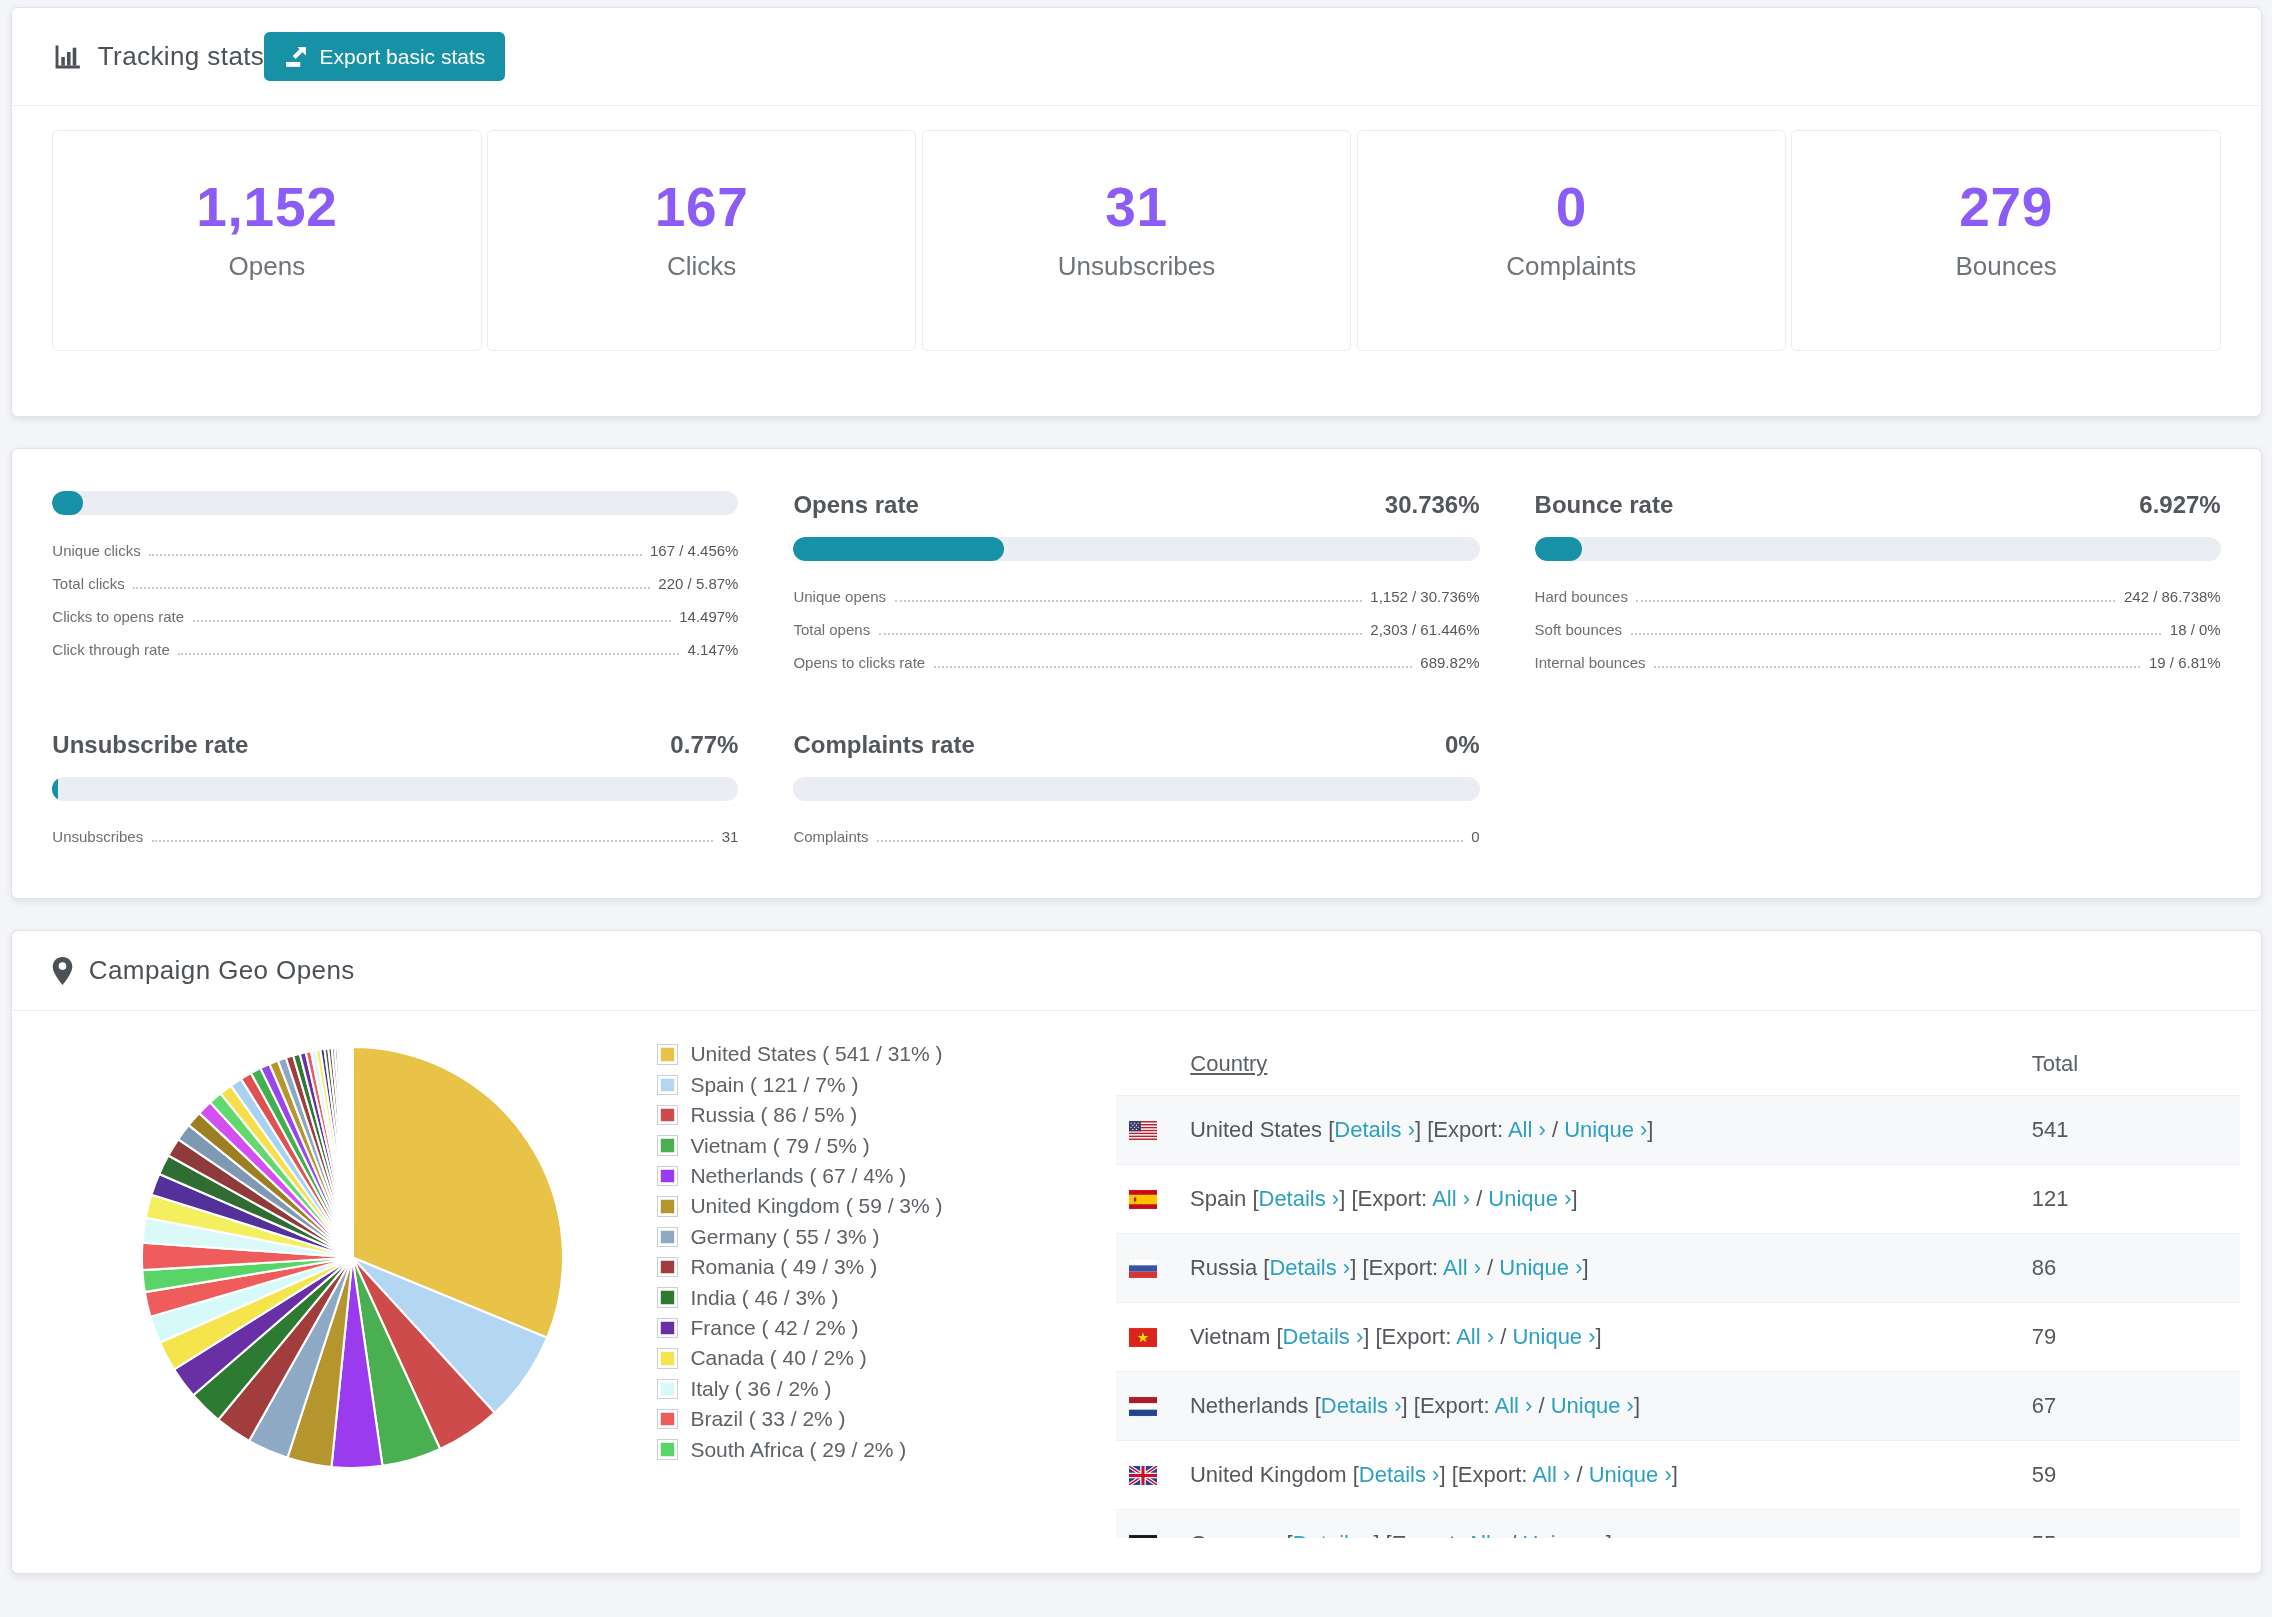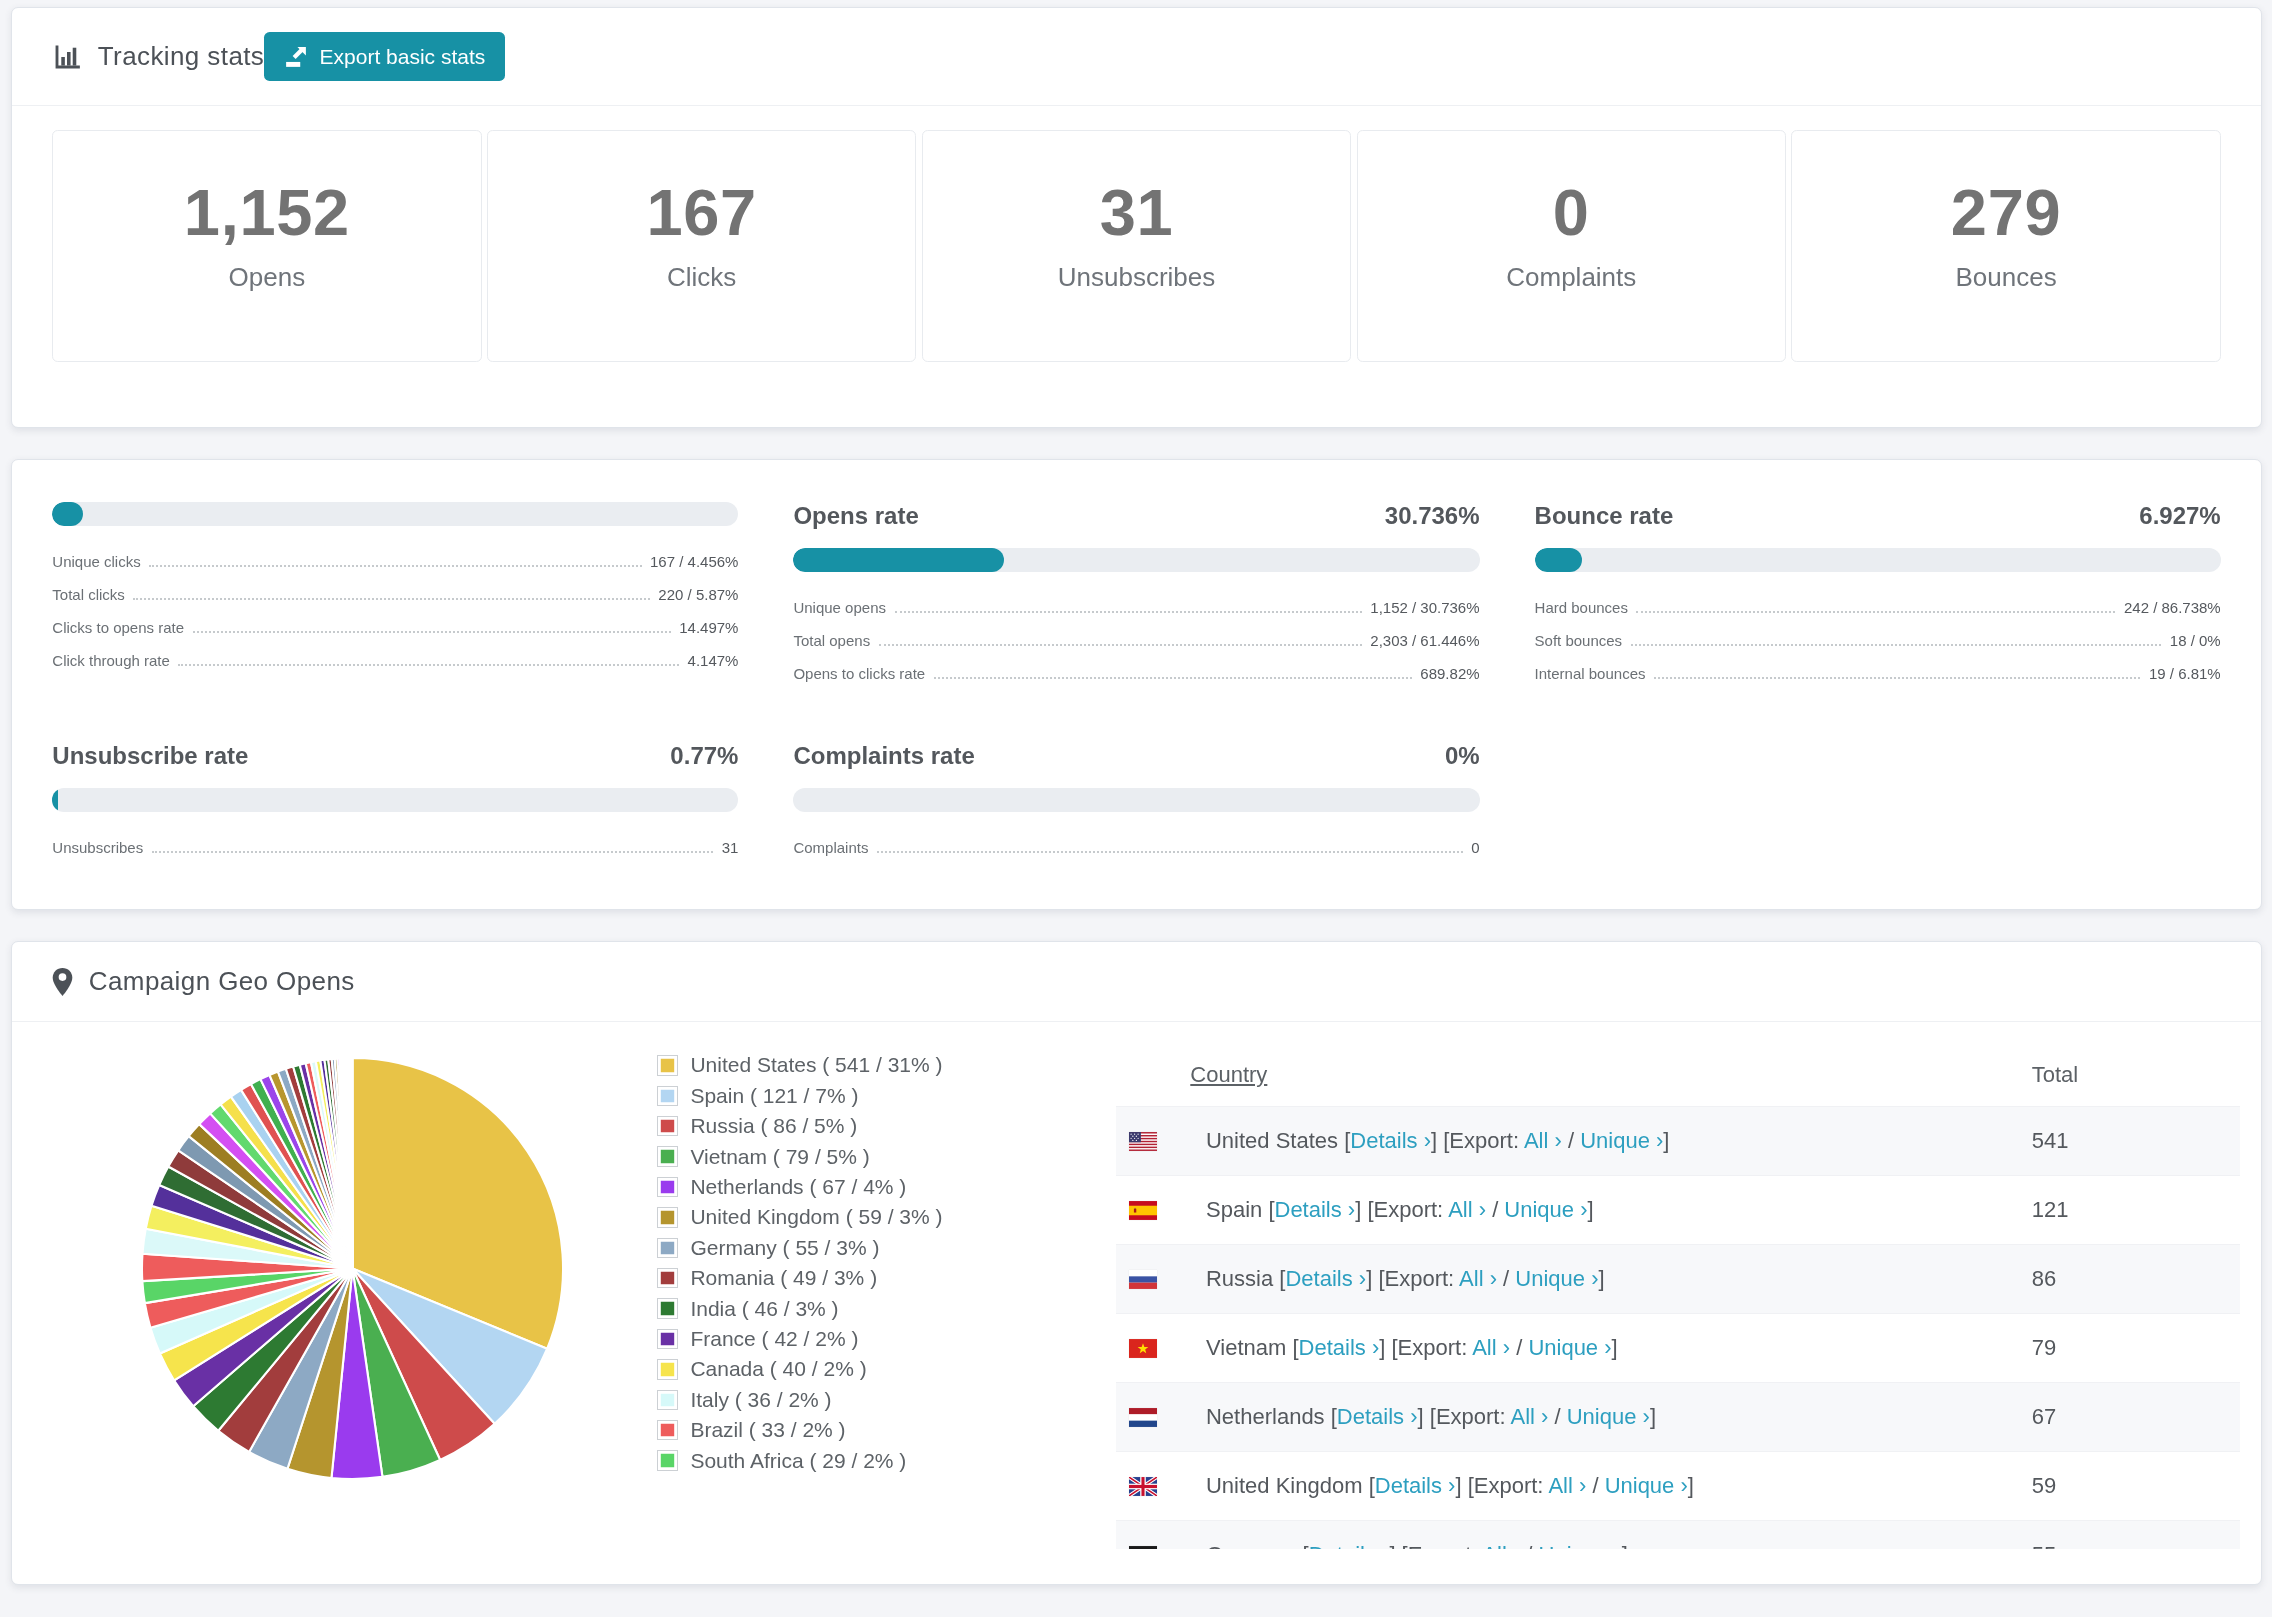--- a/index.html
+++ b/index.html
@@ -26,21 +26,21 @@
   .btn-export{
     display:flex;align-items:center;gap:11.3px;border:none;cursor:pointer;
     background:#1791a5;color:#fff;font-size:21px;padding:12.7px 20px;border-radius:5.6px;
     font-family:"Liberation Sans",sans-serif;
   }
   .stats-strip{display:flex;gap:5.6px;padding:24px 40px 65px;}
   .stat-box{
     flex:1;border:1.4px solid #e8ebef;border-radius:5.6px;text-align:center;
     padding:44px 0 68px;background:#fff;
   }
-  .stat-value{font-size:65px;font-weight:700;color:#737373;letter-spacing:0.7px;}
+  .stat-value{font-size:55px;font-weight:700;color:#8b5cf6;letter-spacing:0.7px;}
   .stat-label{font-size:26px;color:#6f747a;margin-top:11.3px;}
 
   
   #card-rates{margin-bottom:31px;padding:42px 40px 44px;}
   .rates-grid{display:grid;grid-template-columns:1fr 1fr 1fr;column-gap:55px;row-gap:51px;}
   .rate-head{display:flex;justify-content:space-between;align-items:baseline;margin-bottom:18.4px;}
   .rate-title{font-size:24px;font-weight:700;color:#53575c;}
   .rate-value{font-size:24px;font-weight:700;color:#53575c;}
   .bar{height:24px;background:#eaedf1;border-radius:12px;position:relative;overflow:hidden;}
   .fill{position:absolute;left:0;top:0;bottom:0;background:#1791a5;border-radius:12px;min-width:0;}
@@ -67,21 +67,21 @@
   .th-country{flex:1;text-decoration:underline;}
   .th-total{width:180px;flex:none;}
   .tbody{height:443px;overflow:hidden;}
   .trow{
     display:flex;align-items:center;height:68px;padding:0 28px 0 12.7px;
     font-size:22px;color:#54585d;border-top:0.7px solid #f0f1f4;
   }
   .trow.odd{background:#f7f8fa;}
   .flag{width:28px;flex:none;margin-right:33px;}
   .flag svg{display:block;box-shadow:0 0 0.7px rgba(0,0,0,.25);}
-  .row-main{flex:1;white-space:nowrap;overflow:hidden;margin-left:16px;}
+  .row-main{flex:1;white-space:nowrap;overflow:hidden;}
   .row-total{width:180px;flex:none;}
   .lnk{color:#2d9fc0;text-decoration:none;cursor:pointer;}
   .punct{color:#54585d;}
 </style>
 </head>
 <body>
 
 <div class="page">
 
   <section class="card" id="card-tracking">

